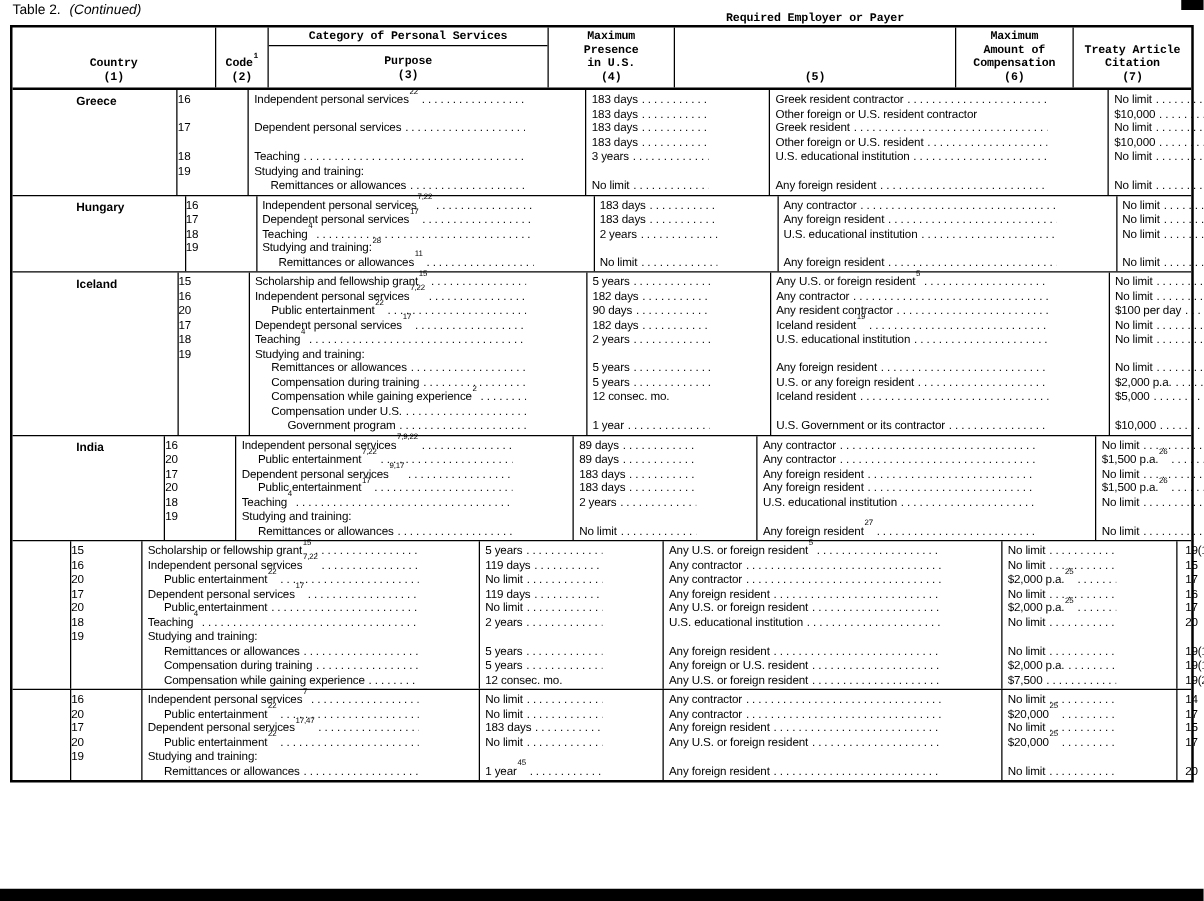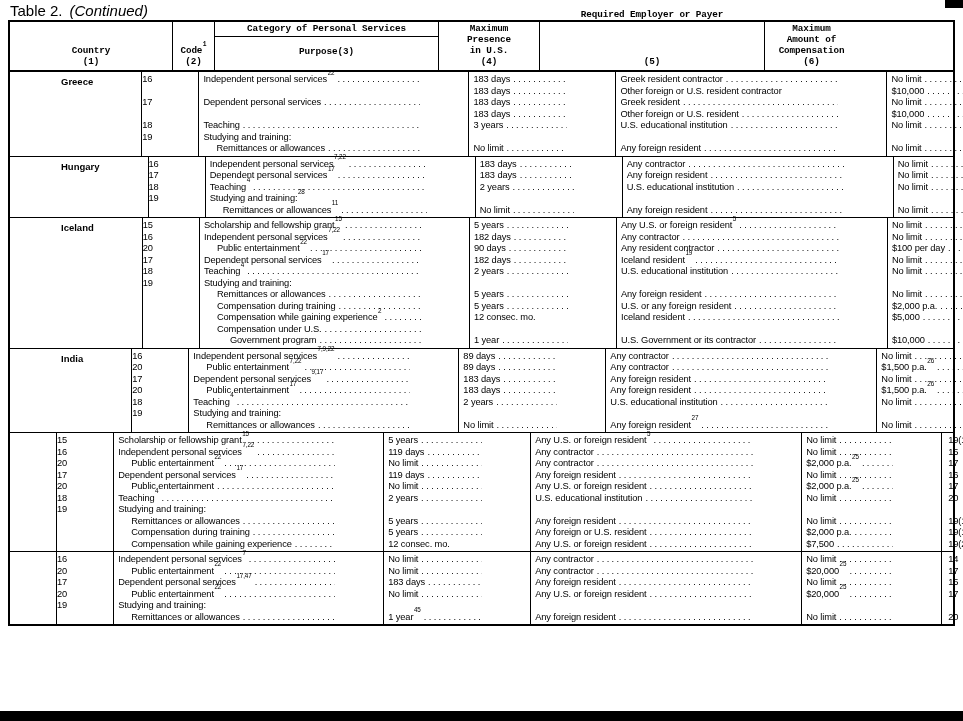--- a/index.html
+++ b/index.html
@@ -3,21 +3,21 @@
 <meta charset="utf-8">
 <style>
   * { box-sizing: border-box; margin: 0; padding: 0; }
   html,body { background:#ffffff; }
   body {
     width: 963px; height: 721px;
     position: relative; overflow: hidden;
     font-family: "Liberation Sans", "DejaVu Sans", sans-serif;
     color: #000;
   }
-  .title { position: absolute; left: 10px; top: 2px; font-size: 15px; }
+  .title { position: absolute; left: 10px; top: 2px; font-size: 11px; }
   .title .cont { font-style: italic; margin-left: 7px; }
 
   .tbl {
     position: absolute; left: 8px; top: 20px; width: 947px;
     border: 2px solid #000; background: #fff;
   }
 
   
   .col-country   { width: 162px; }
   .col-code      { width: 42px; }
@@ -29,21 +29,21 @@
   .c2 { border-left: 1.5px solid #000; }
 
   
   .hdr { display: flex; height: 50px; border-bottom: 2px solid #000;
          font-weight: bold; font-size: 9.3px; line-height: 11px; text-align: center;
          letter-spacing: -0.1px; }
   .hcol { display: flex; flex-direction: column; justify-content: flex-end;
           align-items: center; padding-bottom: 3px; font-family: Liberation Mono, monospace; }
   .hcol-p { display: flex; flex-direction: column; padding-bottom: 0; }
   .cat { height: 15px; line-height: 14px; border-bottom: 1.5px solid #000; width: 100%; }
-  .hrest { flex: 1; display: flex; flex-direction: row; justify-content: flex-end;
+  .hrest { flex: 1; display: flex; flex-direction: column; justify-content: flex-end;
            align-items: center; padding-bottom: 5px; }
 
   
   .block { display: flex; }
   .block + .block { border-top: 1.5px solid #000; }
   .bcol { padding-top: 2px; padding-bottom: 1px; margin-left: 46px; }
   .ln { height: 11.5px; line-height: 11.5px; font-size: 9.3px;
         white-space: nowrap; display: flex; letter-spacing: -0.1px; }
   .country-name { font-weight: bold; font-size: 9.5px; line-height: 12px;
                   padding: 2px 2px 0 5px; }
@@ -94,20 +94,25 @@
     <div class="hcol col-employer c2">
       <div>Required Employer or Payer</div>
       <div>(5)</div>
     </div>
     <div class="hcol col-comp c2">
       <div>Maximum</div>
       <div>Amount of</div>
       <div>Compensation</div>
       <div>(6)</div>
     </div>
+    <div class="hcol col-cite c2">
+      <div>Treaty Article</div>
+      <div>Citation</div>
+      <div>(7)</div>
+    </div>
   </div>
   <div id="tbody">
       <div class="block">
         <div class="bcol col-country">
           <div class="country-name">Greece</div>
         </div>
         <div class="bcol col-code c2 code-col">
           <div class="ln">16</div>
           <div class="ln"></div>
           <div class="ln">17</div>

